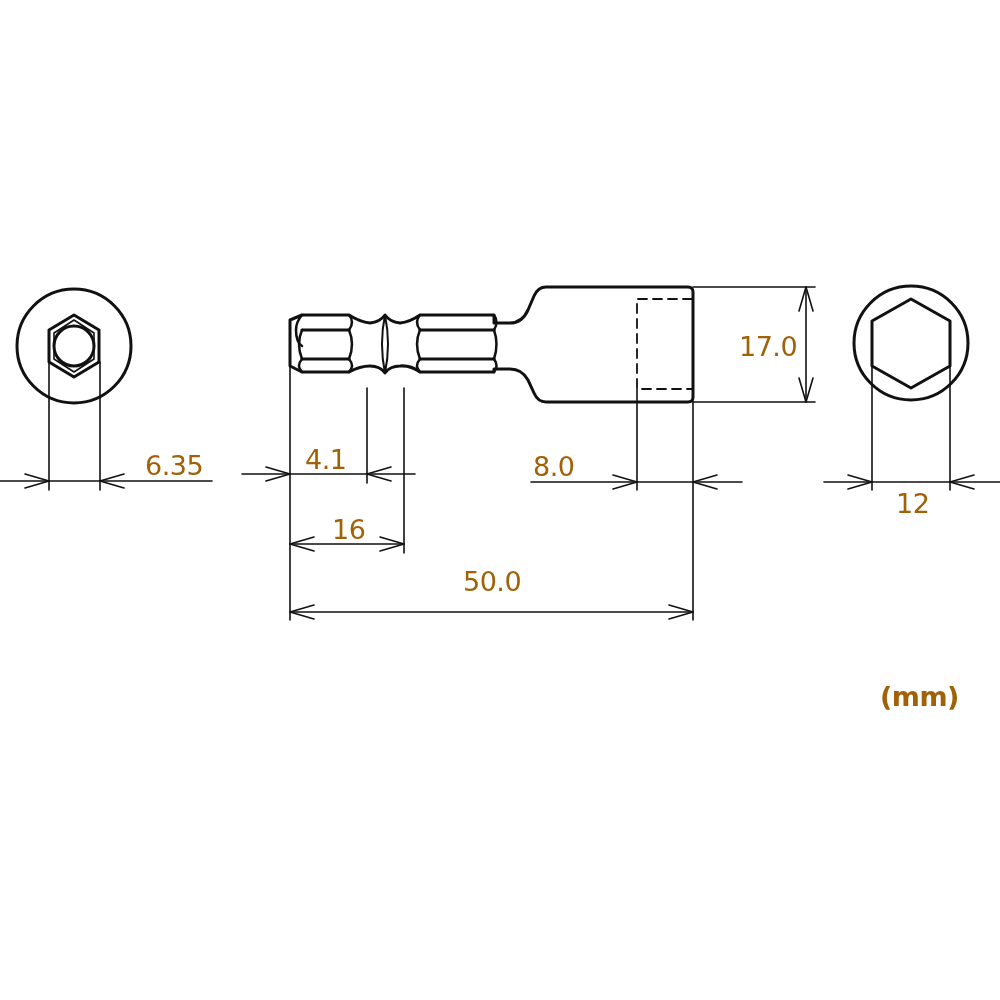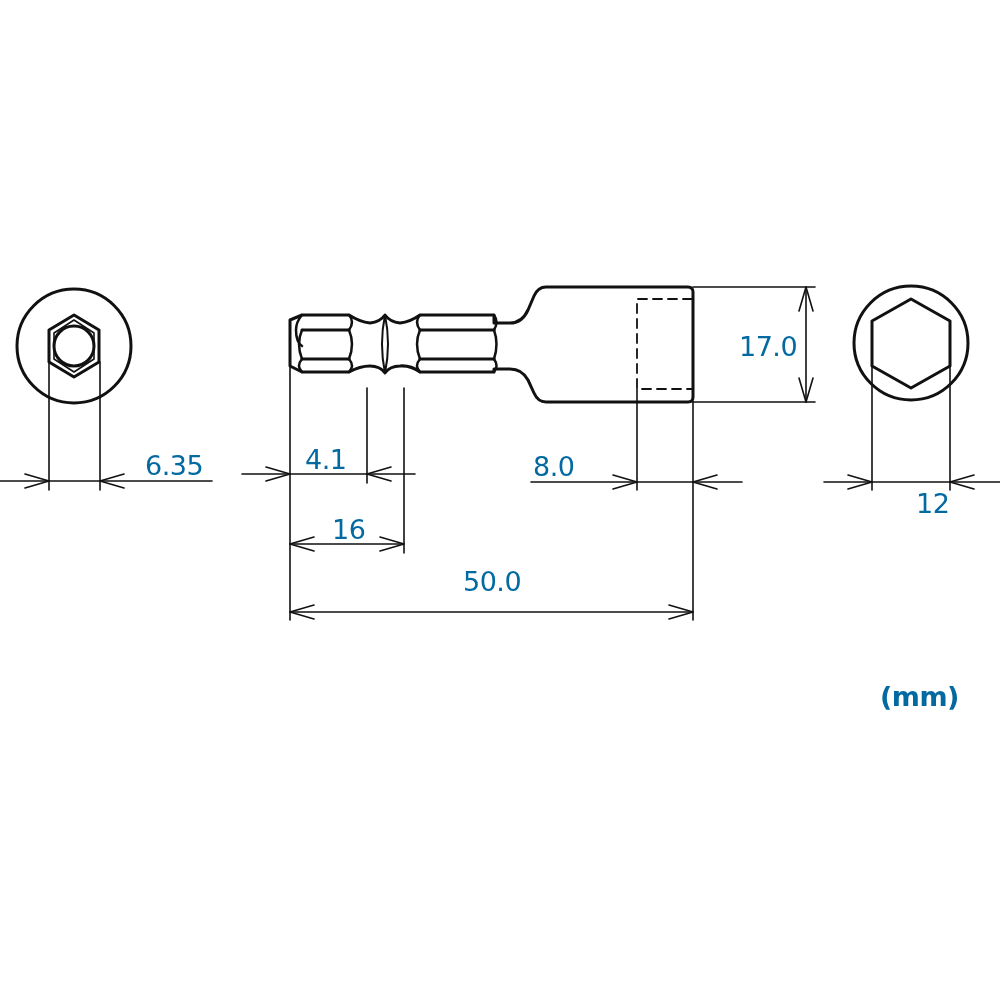--- a/index.html
+++ b/index.html
@@ -1,18 +1,18 @@
 <!DOCTYPE html>
 <html><head>
 <meta charset="utf-8">
 <style>
   html, body { margin: 0; padding: 0; background: #ffffff; }
   #canvas { position: relative; width: 1000px; height: 1000px; background: #ffffff; overflow: hidden; }
   svg { position: absolute; left: 0; top: 0; }
-  .lbl { position: absolute; font-family: "DejaVu Sans", sans-serif; font-size: 27px; color: #0369a1; line-height: 1; white-space: nowrap; letter-spacing: -0.5px; }
+  .lbl { position: absolute; font-family: "DejaVu Sans", sans-serif; font-size: 27px; color: #a16207; line-height: 1; white-space: nowrap; letter-spacing: -0.5px; }
 </style>
 </head>
 <body>
 
 <div id="canvas">
   <svg width="1000" height="1000" viewBox="0 0 1000 1000">
     <g fill="none" stroke="#111" stroke-linecap="round" stroke-linejoin="round">
 
       <g>
         <circle cx="74" cy="346" r="57" stroke-width="3"></circle>
@@ -95,15 +95,15 @@
       </g>
     </g>
   </svg>
 
   <span class="lbl" style="left:145px; top:452px;">6.35</span>
   <span class="lbl" style="left:305px; top:446px;">4.1</span>
   <span class="lbl" style="left:332px; top:516px;">16</span>
   <span class="lbl" style="left:463px; top:568px;">50.0</span>
   <span class="lbl" style="left:533px; top:453px;">8.0</span>
   <span class="lbl" style="left:739px; top:333px;">17.0</span>
-  <span class="lbl" style="left:896px; top:490px;margin-left:20px;">12</span>
+  <span class="lbl" style="left:896px; top:490px;">12</span>
   <span class="lbl" style="left:880px; top:683px;font-weight:bold;">(mm)</span>
 </div>
 
 </body></html>

